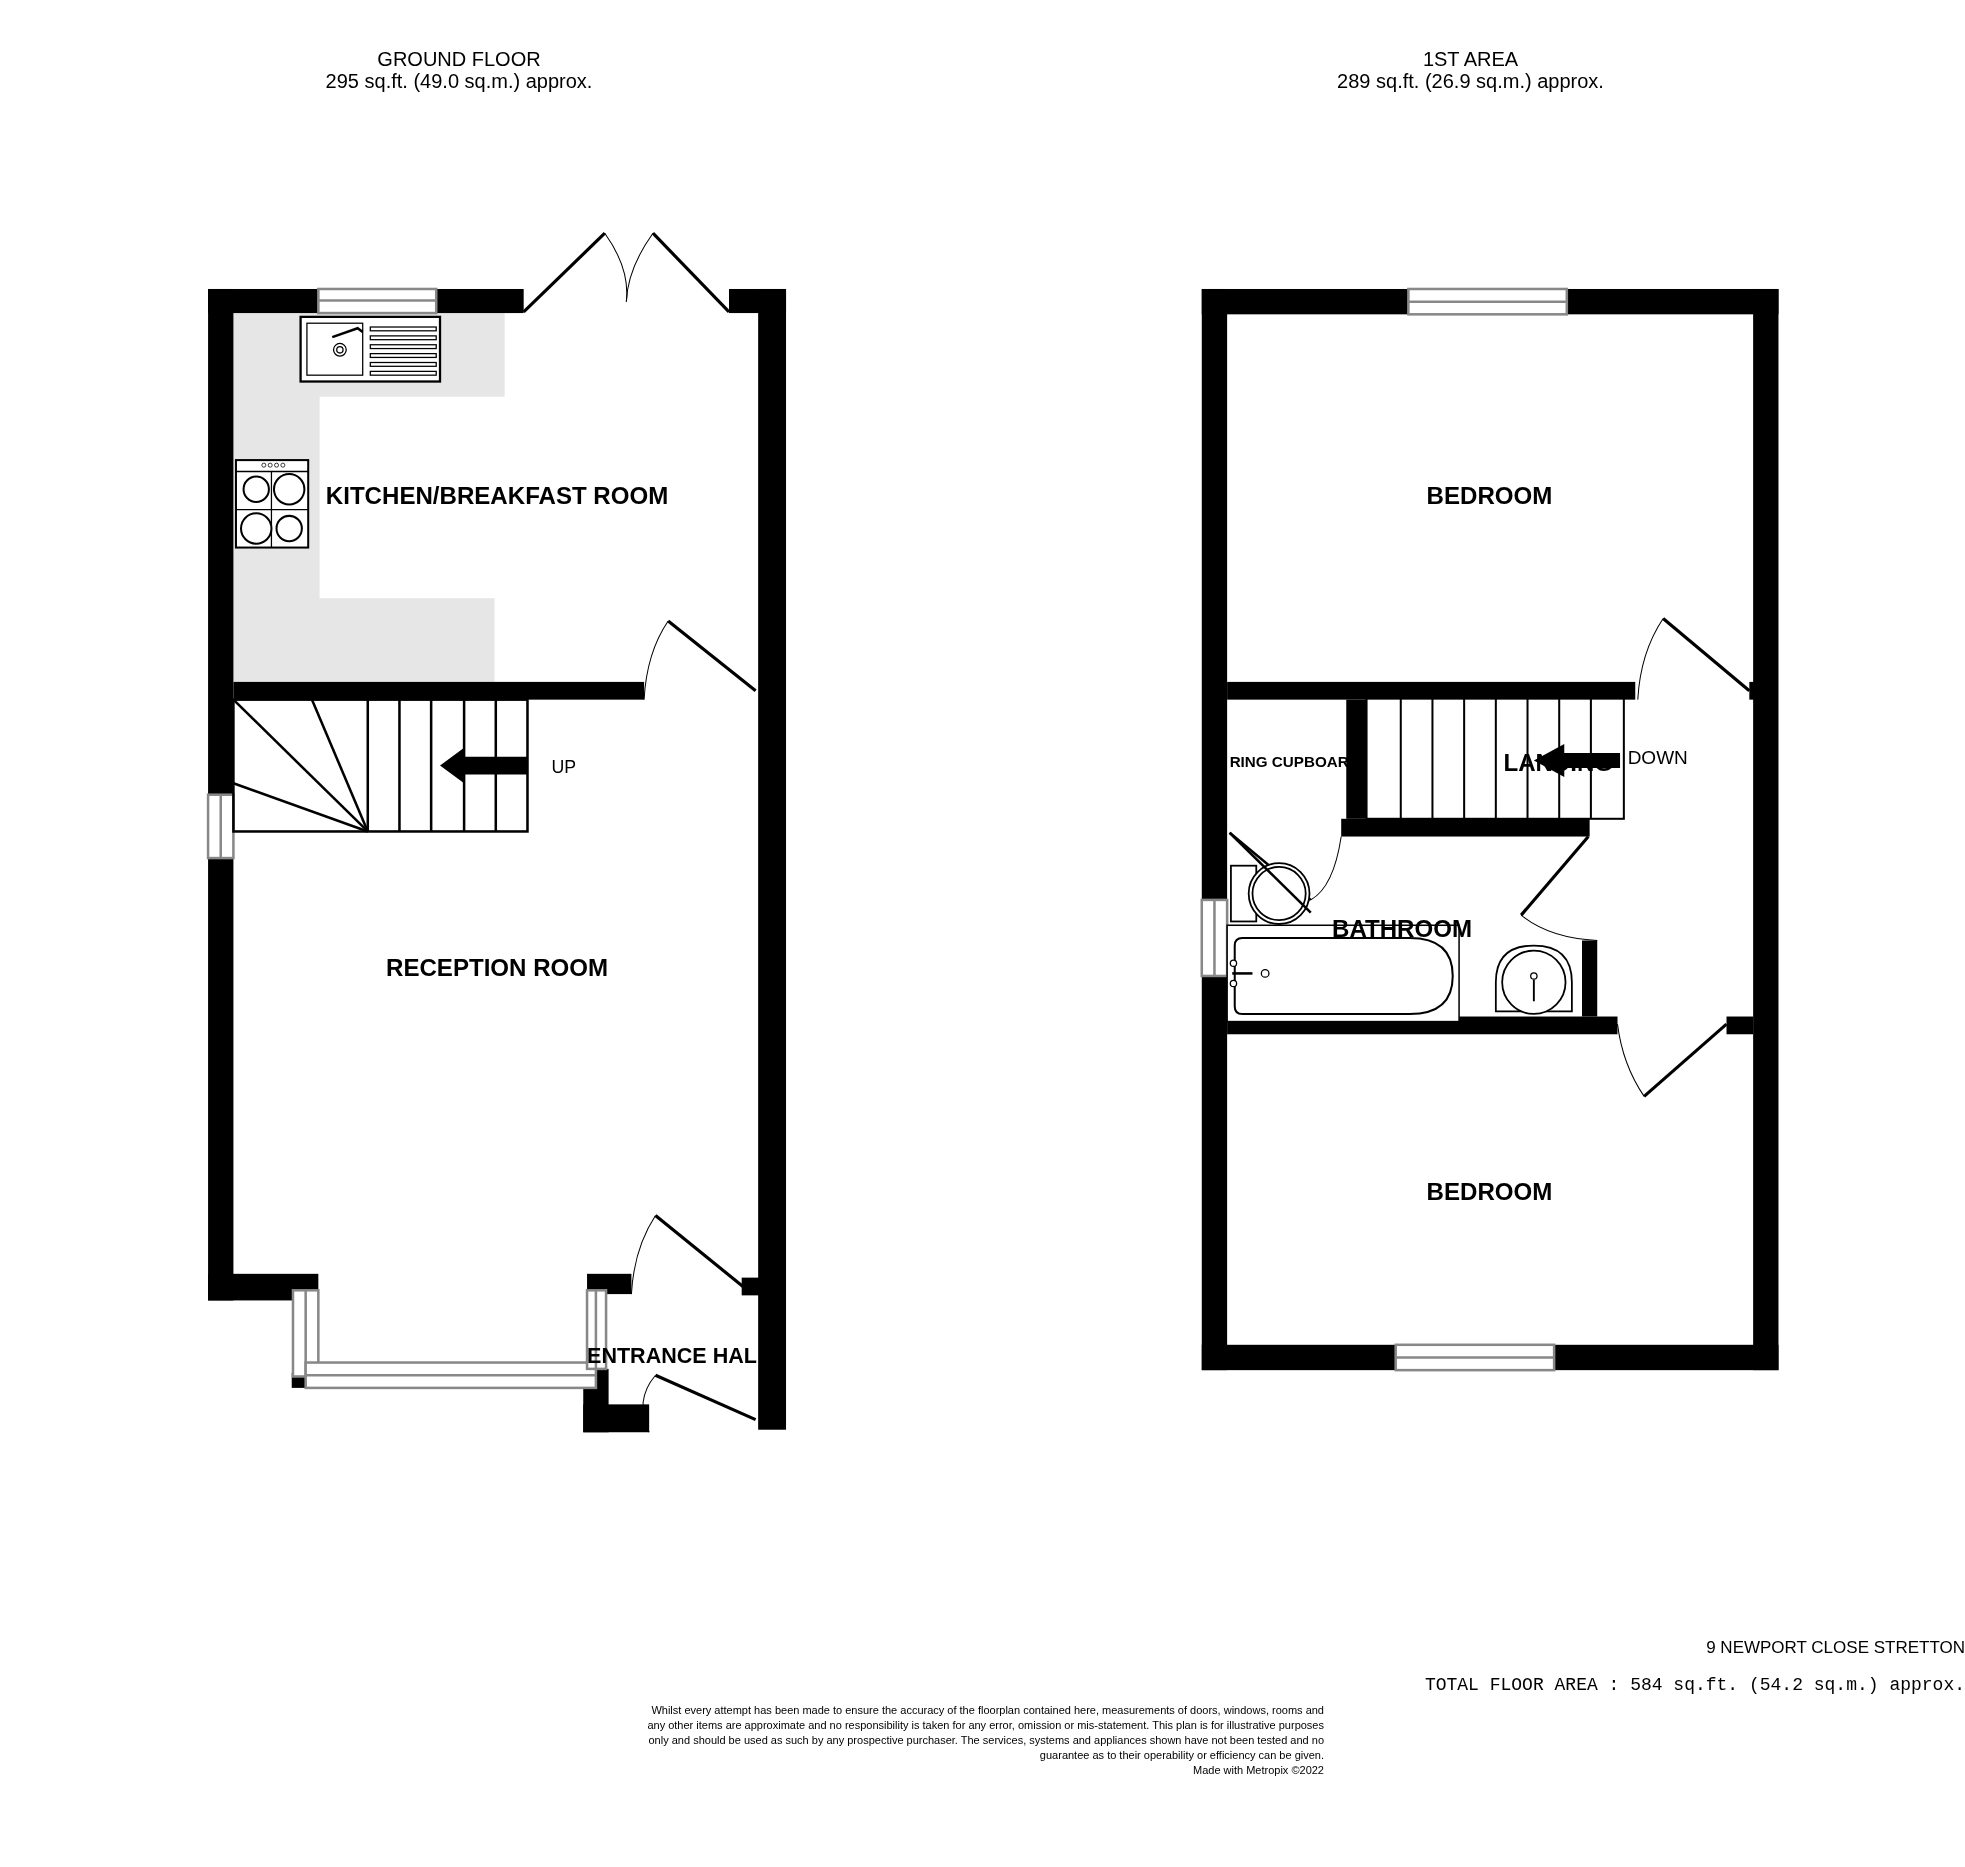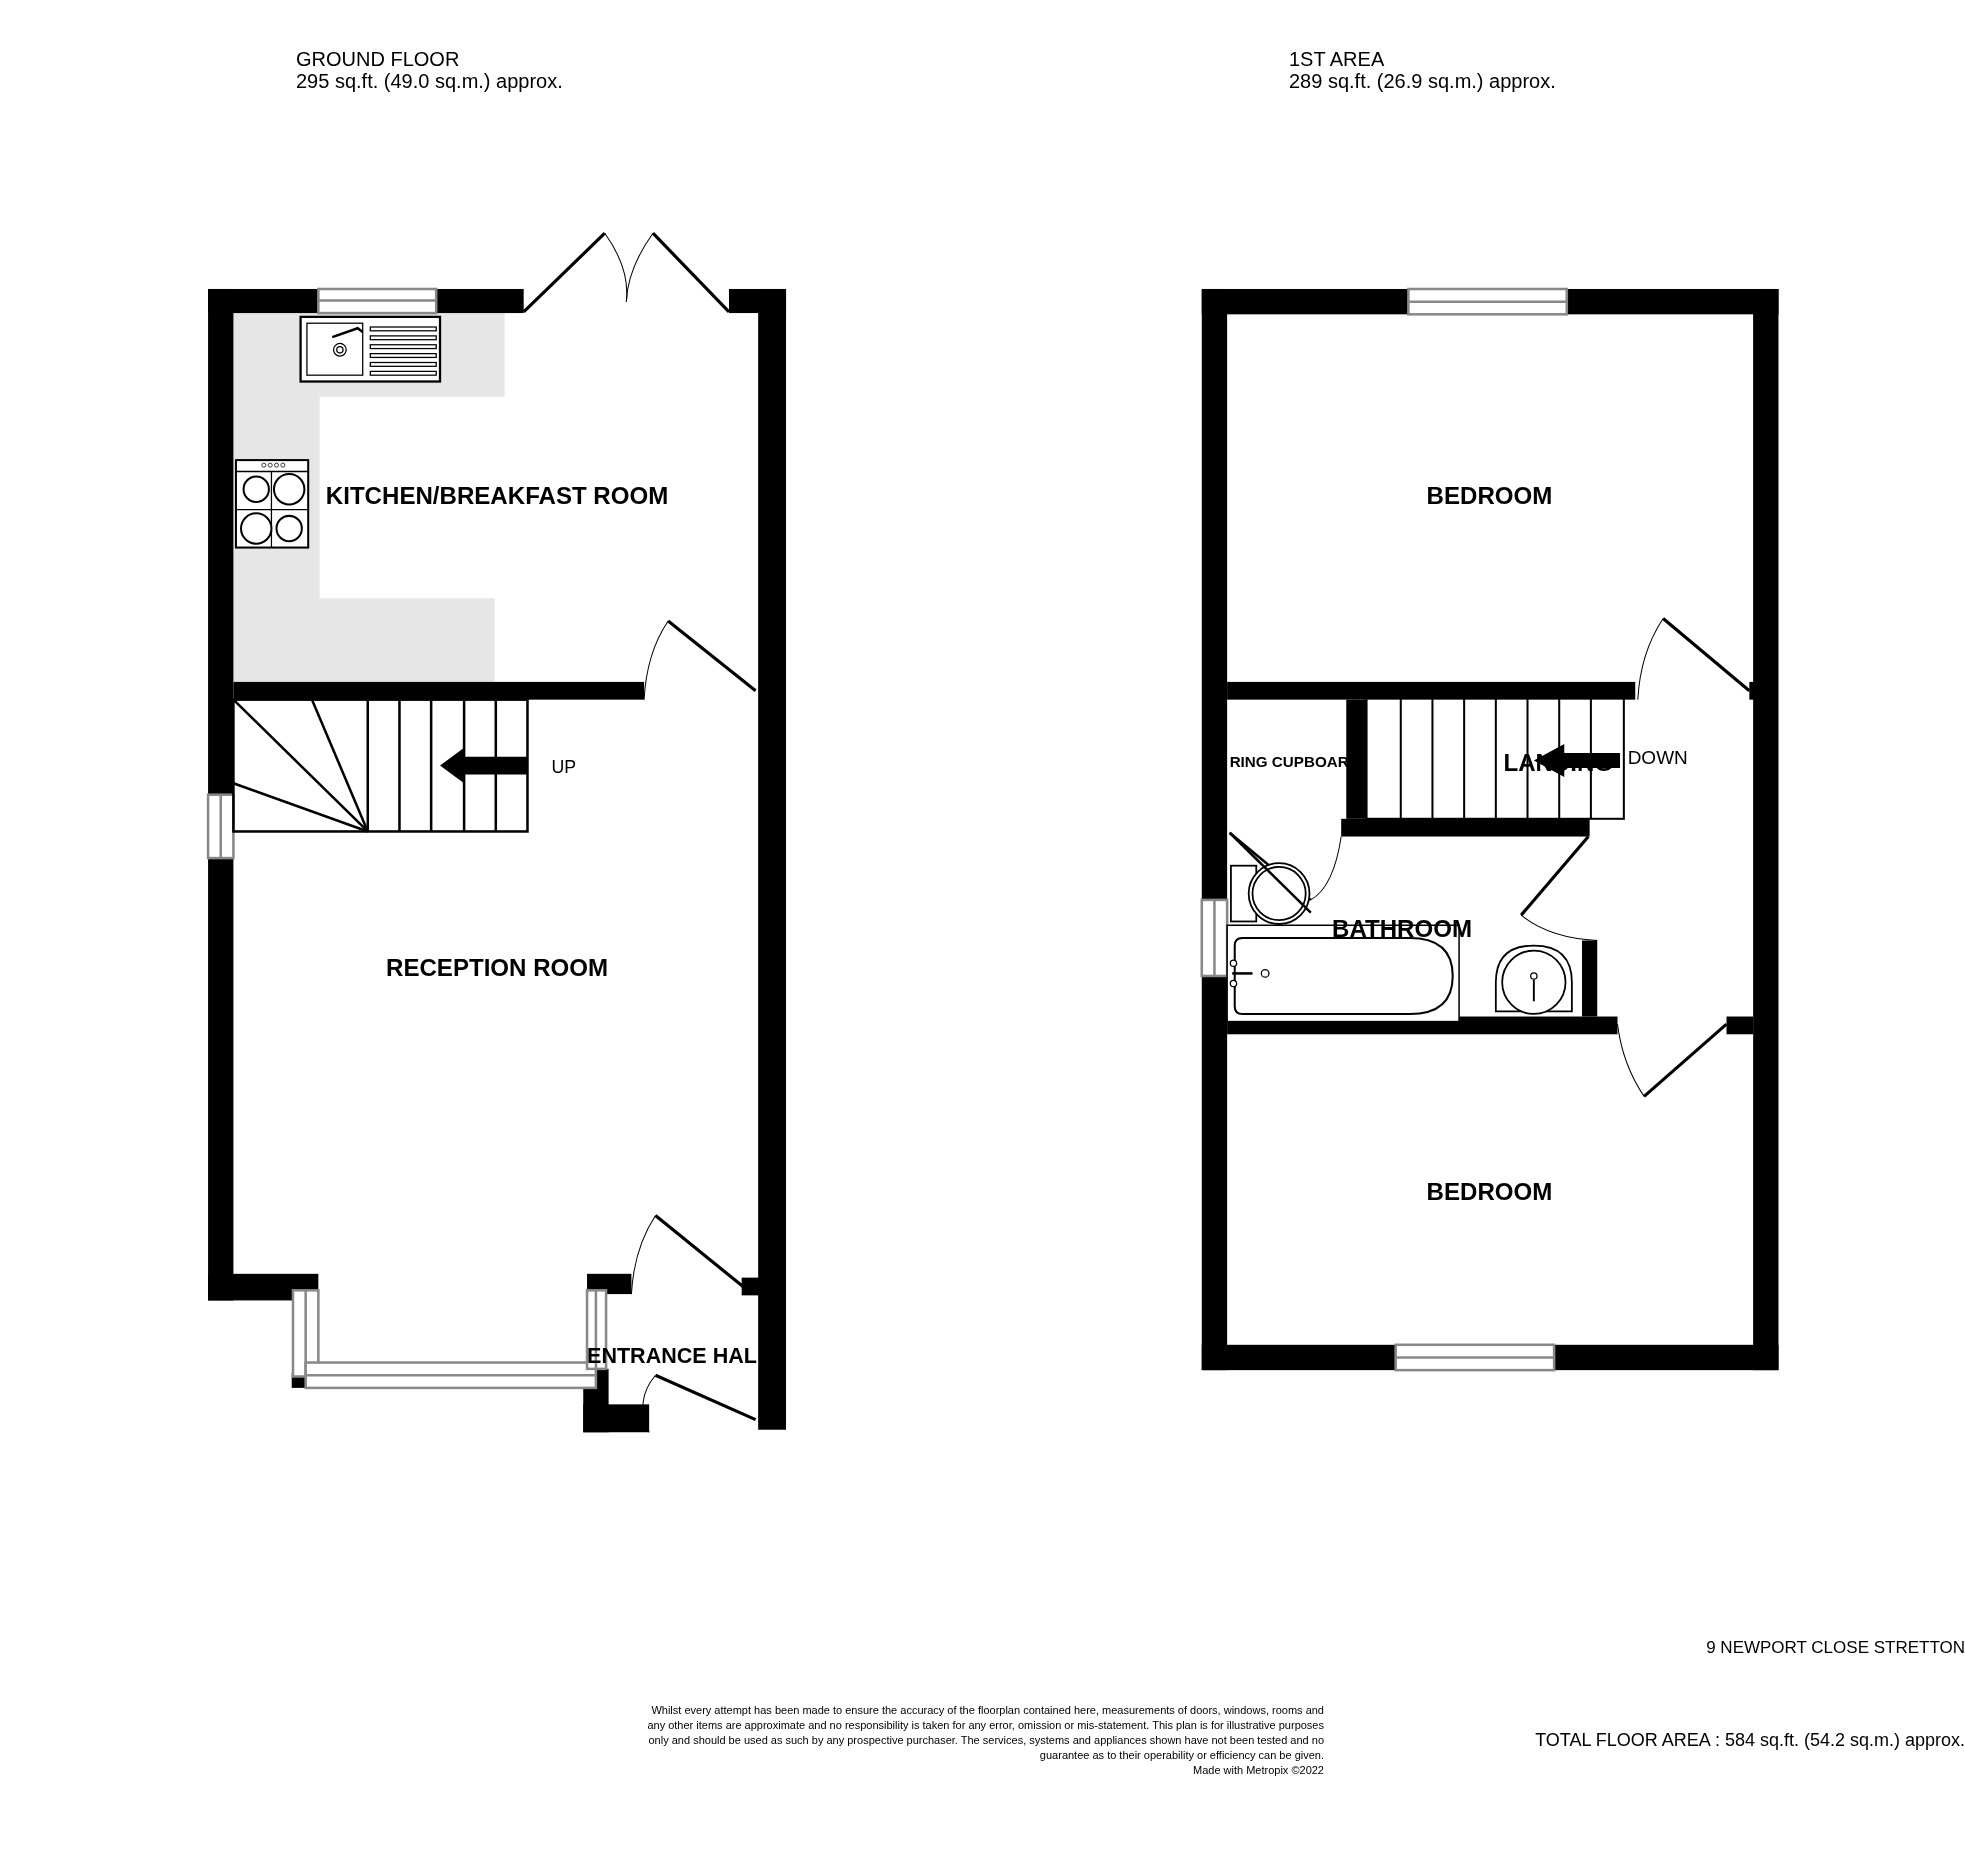--- a/index.html
+++ b/index.html
@@ -1,23 +1,23 @@
 <!DOCTYPE html>
 <html style="font-size:12px"><head>
 <meta charset="utf-8">
 <style>
   html,body{margin:0;padding:0;background:#fff;}
   body{width:1965px;height:1867px;position:relative;overflow:hidden;font-family:"Liberation Sans",sans-serif;color:#000;}
   svg{position:absolute;left:0;top:0;}
-  .hdr{position:absolute;text-align:left;font-size:20px;line-height:22px;}
+  .hdr{position:absolute;text-align:center;font-size:20px;line-height:22px;}
   .room{font-family:"Liberation Sans",sans-serif;font-weight:bold;fill:#000;}
   .small{font-family:"Liberation Sans",sans-serif;fill:#000;}
   .foot{position:absolute;left:0;width:1965px;text-align:right;}
   .addr{top:1638px;font-size:17px;}
-  .total{top:1730px;font-size:18px;}
+  .total{top:1675px;font-size:18px;font-family:Liberation Mono, monospace;}
   .disc{top:1703px;font-size:11px;line-height:15px;width:682px;left:642px;}
 </style>
 </head>
 <body>
 
 <div class="hdr" style="left:296px;top:48px;width:326px;">
   <div>GROUND FLOOR</div>
   <div>295 sq.ft. (49.0 sq.m.) approx.</div>
 </div>
 <div class="hdr" style="left:1289px;top:48px;width:363px;">

